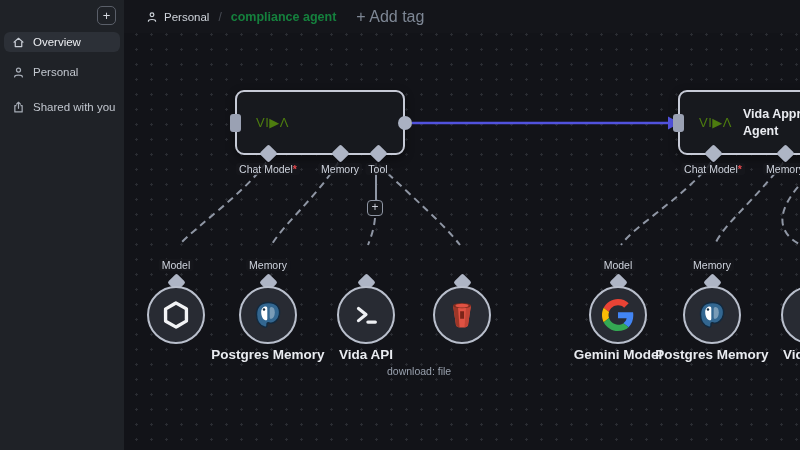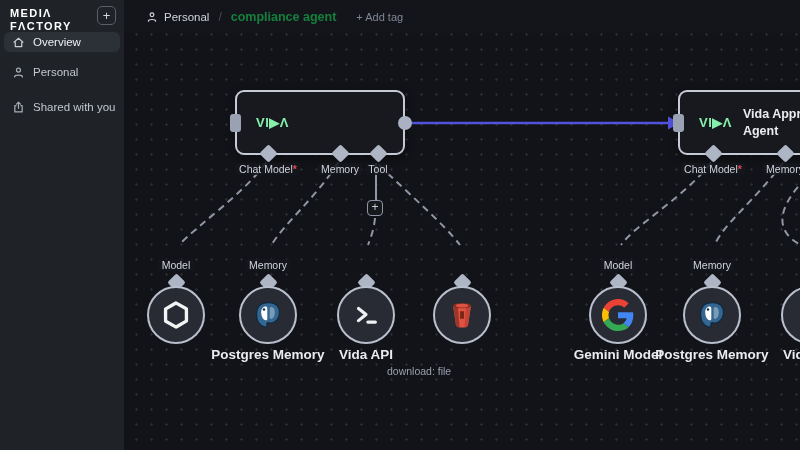--- a/index.html
+++ b/index.html
@@ -19,35 +19,35 @@
     color:#c2c7cf; cursor:pointer; }
   .nav-item.active { background:#2c3037; color:#eceef2; }
   .nav-item svg { flex:0 0 auto; }
 
   
   .topbar { position:absolute; left:124px; top:0; right:0; height:33px;
     background:#14151a; display:flex; align-items:center; padding-left:22px; z-index:9; }
   .tb-owner { font-size:11.5px; color:#cfd4db; margin-left:6px; }
   .tb-sep { font-size:12px; color:#4a4e57; margin:0 9px; }
   .tb-title { font-size:12.5px; font-weight:700; color:#15803d; }
-  .tb-addtag { font-size:11px; color:#7e8795; margin-left:20px; cursor:pointer; }
+  .tb-addtag { font-size:16px; color:#7e8795; margin-left:20px; cursor:pointer; }
 
   
   .canvas { position:absolute; left:124px; top:33px; width:676px; height:417px;
     background:#121318; overflow:hidden;
     background-image:radial-gradient(circle, #2a2c32 1.1px, transparent 1.3px);
     background-size:15px 15px; background-position:5px 9px; }
   .edges { position:absolute; left:0; top:0; z-index:1; }
 
   
   .agent { position:absolute; width:170px; height:65px; background:#17191e;
     border:2px solid #c6cad6; border-radius:9px; z-index:2;
     display:flex; align-items:center; gap:11px; padding:0 8px 0 19px;
     box-shadow:0 3px 10px rgba(0,0,0,.45); cursor:pointer; }
-  .agent-logo { font-size:13px; font-weight:700; color:#86efac; letter-spacing:.5px;
+  .agent-logo { font-size:13px; font-weight:400; color:#4d7c0f; letter-spacing:.5px;
     white-space:nowrap; }
   .agent-title { font-size:12.5px; font-weight:700; color:#e9ebf0; line-height:1.3;
     flex:1; }
   .port-in { position:absolute; left:-7px; top:50%; margin-top:-9px; width:11px;
     height:18px; border-radius:3px; background:#9aa1b3; }
   .port-out { position:absolute; right:-9px; top:50%; margin-top:-7px; width:14px;
     height:14px; border-radius:50%; background:#aab1c2; }
   .nport { position:absolute; bottom:-7px; width:13px; height:13px; background:#aeb5c5;
     transform:rotate(45deg); border-radius:2px; }
   .nport-label { position:absolute; top:71px; transform:translateX(-50%);
@@ -72,24 +72,20 @@
     display:flex; align-items:center; justify-content:center; cursor:pointer; }
   .sn-label { position:absolute; top:91px; left:0; width:100%; text-align:center;
     font-size:13.5px; font-weight:700; color:#e9ebf0; white-space:nowrap; }
   .sn-sub { position:absolute; top:109px; left:0; width:100%; 
     font-size:10.5px; color:#98a0ad; white-space:nowrap; }
 </style>
 </head>
 <body>
 
 <aside class="sidebar">
-  <div class="logo">
-    <div>MEDIΛ</div>
-    <div>FΛCTORY</div>
-  </div>
   <button class="new-btn">+</button>
 
   <div class="nav-item active" style="top:32px">
     <svg width="13" height="13" viewBox="0 0 16 16">
       <path d="M2.5 7.5 L8 2.8 L13.5 7.5 M4 6.3 V13 H12 V6.3" stroke="#c9ced6" stroke-width="1.5" fill="none" stroke-linejoin="round" stroke-linecap="round"></path>
     </svg>
     <span>Overview</span>
   </div>
 
   <div class="nav-item" style="top:62px">

